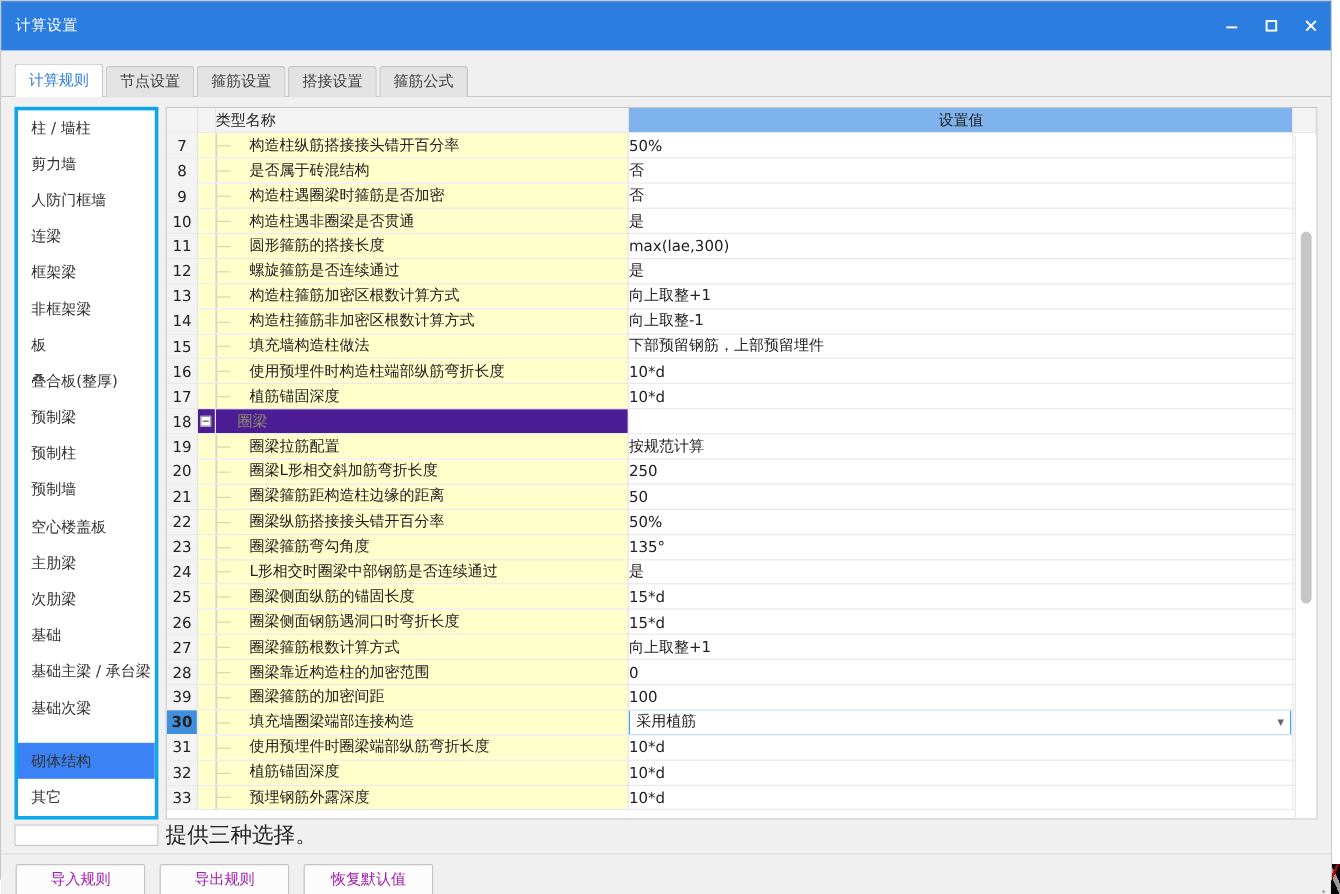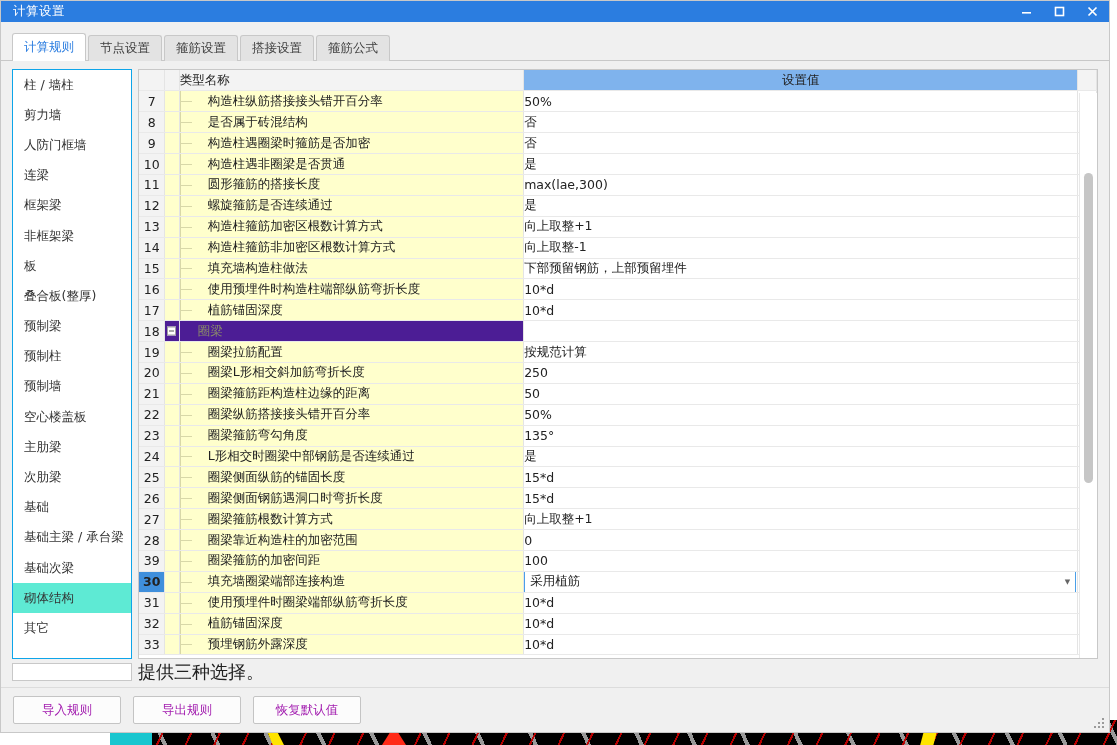--- a/index.html
+++ b/index.html
@@ -47,21 +47,21 @@
 
   
   #window {
     position: absolute; left: 0; top: 0; width: 1110px; height: 733px;
     background: #f0f0f0;
     border: 1px solid #c8c8c8;
     box-sizing: border-box;
     display: flex; flex-direction: column;
   }
   #titlebar {
-    height: 21px; background: #2b7de0; flex: none;
+    height: 41px; background: #2b7de0; flex: none;
     display: flex; align-items: center;
     color: #fff;
   }
   #title-text {
     font-size: 12.5px; margin-left: 12px; letter-spacing: .5px;
   }
   #titlebar-spacer { flex: 1 1 auto; }
   .win-btn {
     width: 33px; height: 31px;
     display: flex; align-items: center; justify-content: center;
@@ -99,31 +99,31 @@
     flex: 1 1 auto; display: flex; flex-direction: column;
     background: #f0f0f0; padding: 0;
   }
   #main-row {
     display: flex; flex: 1 1 auto; padding: 8px 11px 0 11px; gap: 0;
   }
 
   
   #sidebar {
     width: 120px; flex: none;
-    border: 1px solid #0ea5e9;
+    border: 3px solid #0ea5e9;
     background: #fff;
     overflow: hidden;
     box-sizing: border-box;
   }
   .side-item {
     height: 30.2px; display: flex; align-items: center;
     padding-left: 11px; font-size: 12.5px; color: #333;
     box-sizing: border-box;
   }
-  .side-item.active { background: #5eead4; }
+  .side-item.active { background: #3b82f6; margin-top: 14px; }
 
   
   #grid-wrap {
     flex: 1 1 auto; margin-left: 6px;
     border: 1px solid #c8c8c8;
     background: #fff;
     display: flex; flex-direction: column;
     position: relative; overflow: hidden;
     box-sizing: border-box;
   }

